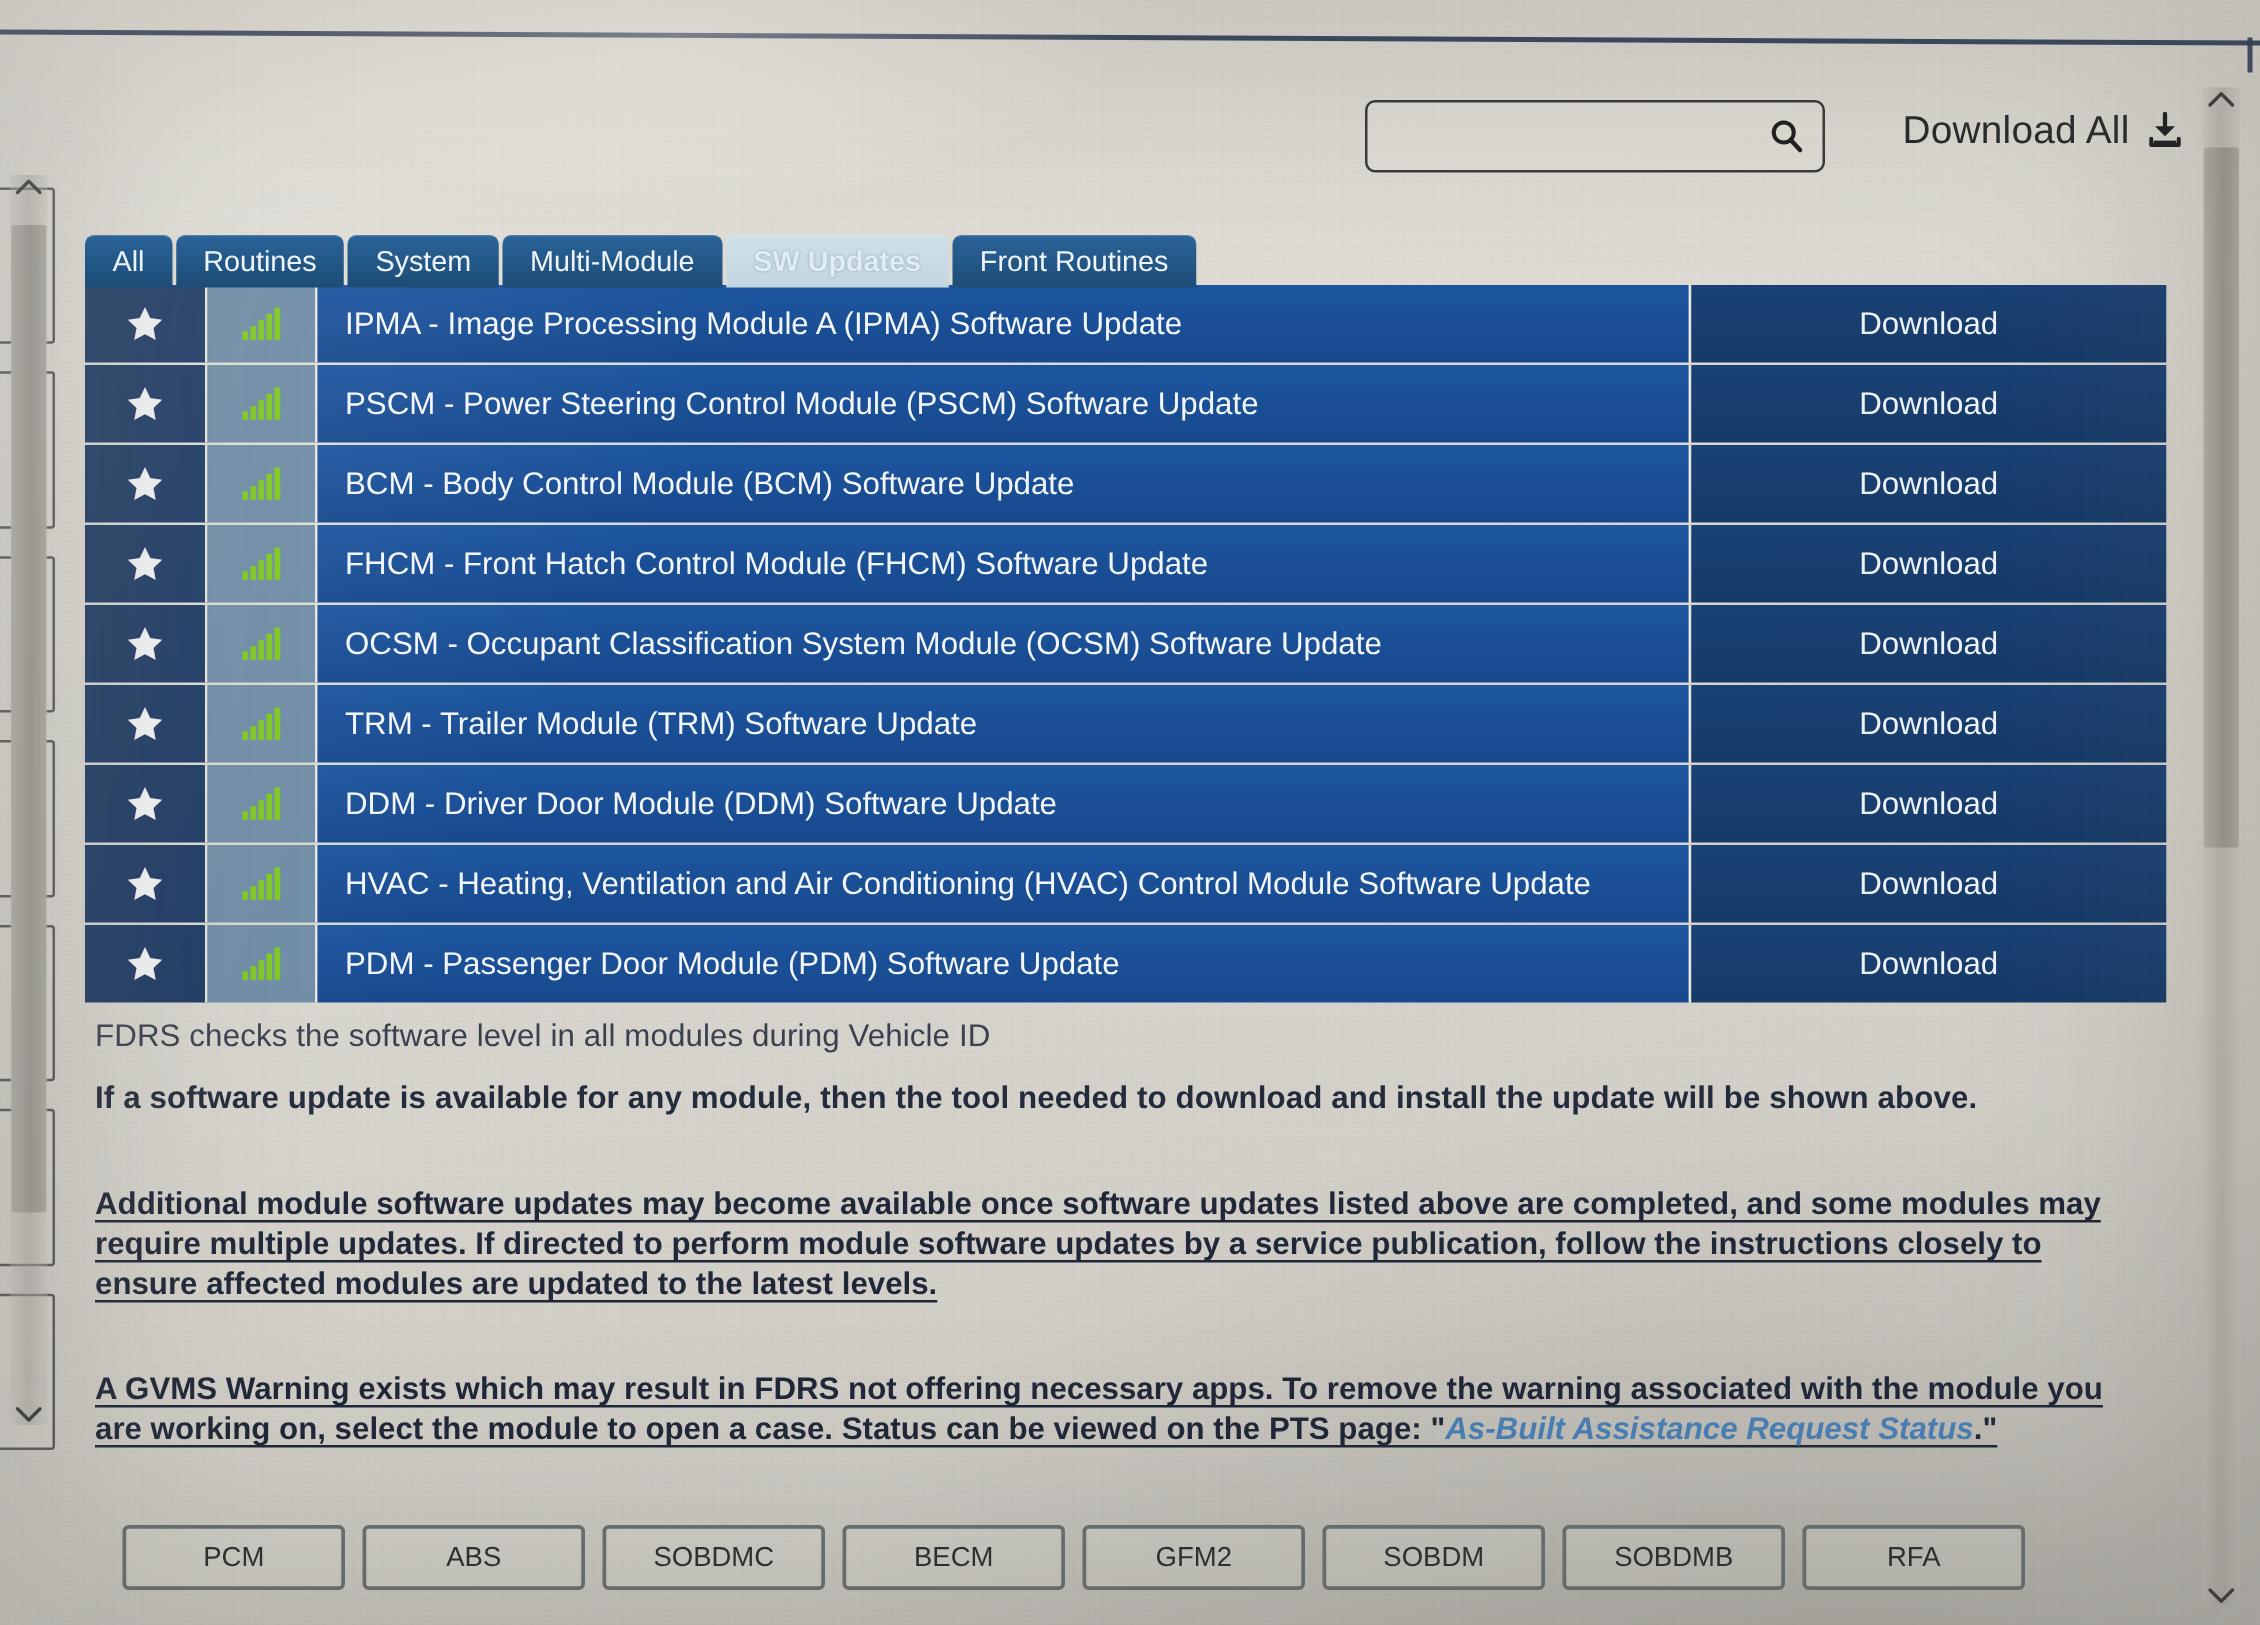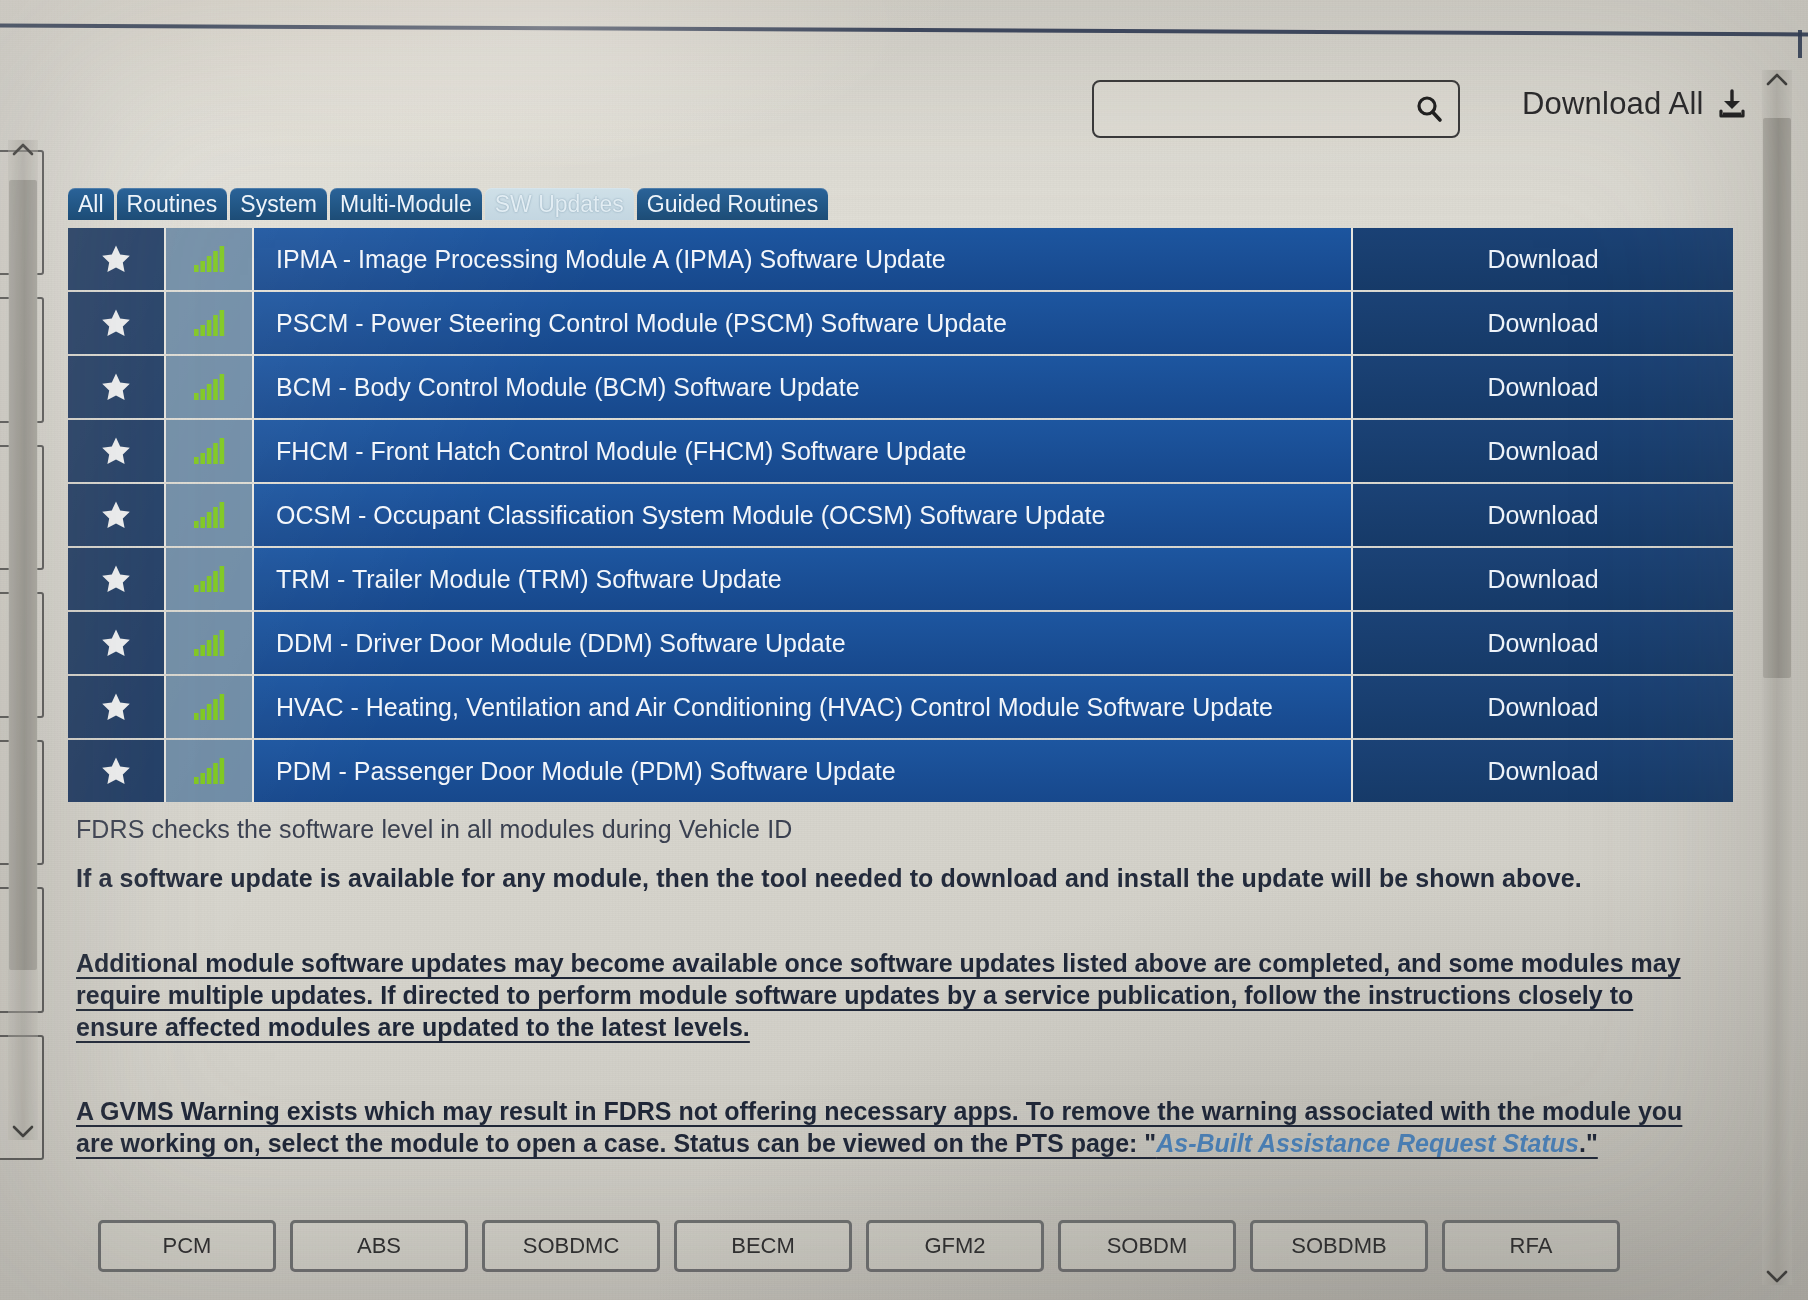--- a/index.html
+++ b/index.html
@@ -159,37 +159,38 @@
   
   #tab-strip {
     position: absolute;
     left: 6px; top: 148px;
     display: flex;
     align-items: flex-end;
     gap: 3px;
     z-index: 5;
   }
   .tab {
-    height: 32px;
-    padding: 0 10px;
+    height: 42px;
+    padding: 0 22px;
     display: flex;
     align-items: center;
     justify-content: center;
     border-radius: 7px 7px 0 0;
     background: linear-gradient(180deg, #2b6399 0%, #225786 55%, #1d4c76 100%);
     color: #eef4fa;
     font-size: 23px;
     white-space: nowrap;
     cursor: pointer;
     box-shadow: inset 0 1px 0 rgba(255,255,255,.18);
   }
   .tab.is-active {
     background: linear-gradient(180deg, #cfe0e8 0%, #c3d6e1 100%);
     color: #e2edf3;
     text-shadow: 0 0 2px rgba(120,150,170,.9);
+    font-weight: bold;
   }
 
   
   #module-table {
     position: absolute;
     left: 6px; top: 188px;
     width: 1665px;
   }
   .table-row {
     display: flex;
@@ -400,21 +401,21 @@
       <div class="tab">
         <span>System</span>
       </div>
       <div class="tab">
         <span>Multi-Module</span>
       </div>
       <div class="tab is-active">
         <span>SW Updates</span>
       </div>
       <div class="tab">
-        <span>Guided Routines</span>
+        <span>Front Routines</span>
       </div>
     </div>
 
   <div id="module-table">
       <div class="table-row">
         <div class="cell-fav">
           <span class="star-icon">
             <svg viewBox="0 0 32 32">
               <path d="M16 2.6 L20.2 11.4 L29.8 12.7 L22.8 19.4 L24.6 29 L16 24.4 L7.4 29 L9.2 19.4 L2.2 12.7 L11.8 11.4 Z" fill="currentColor"></path>
             </svg>

